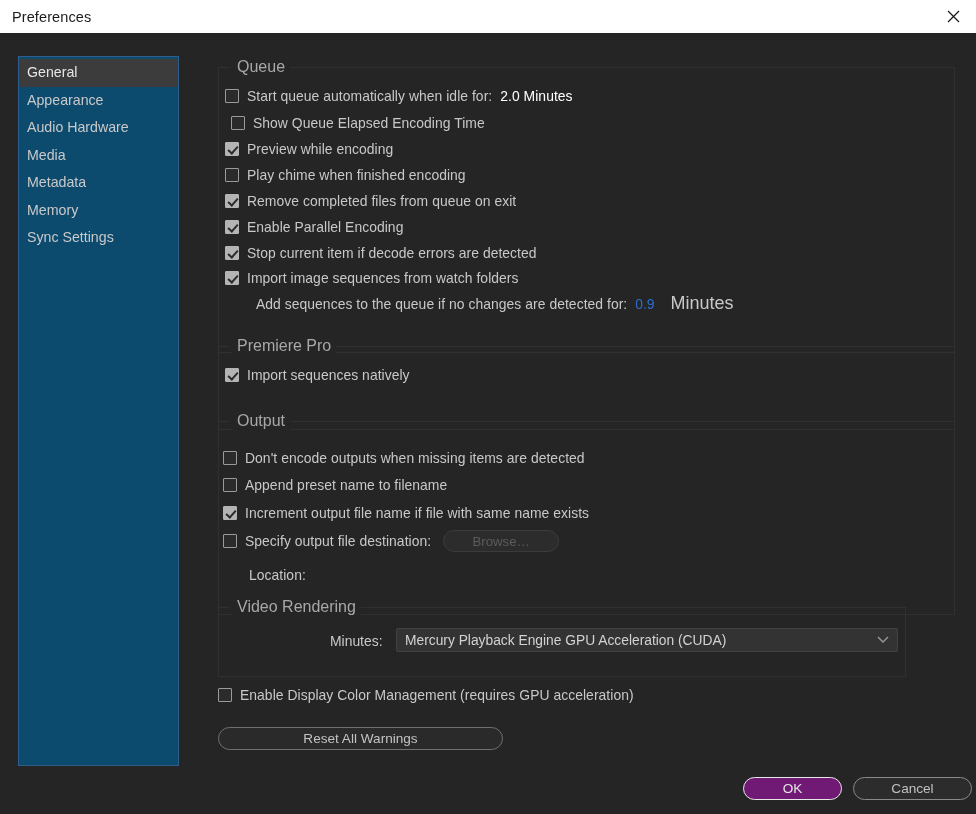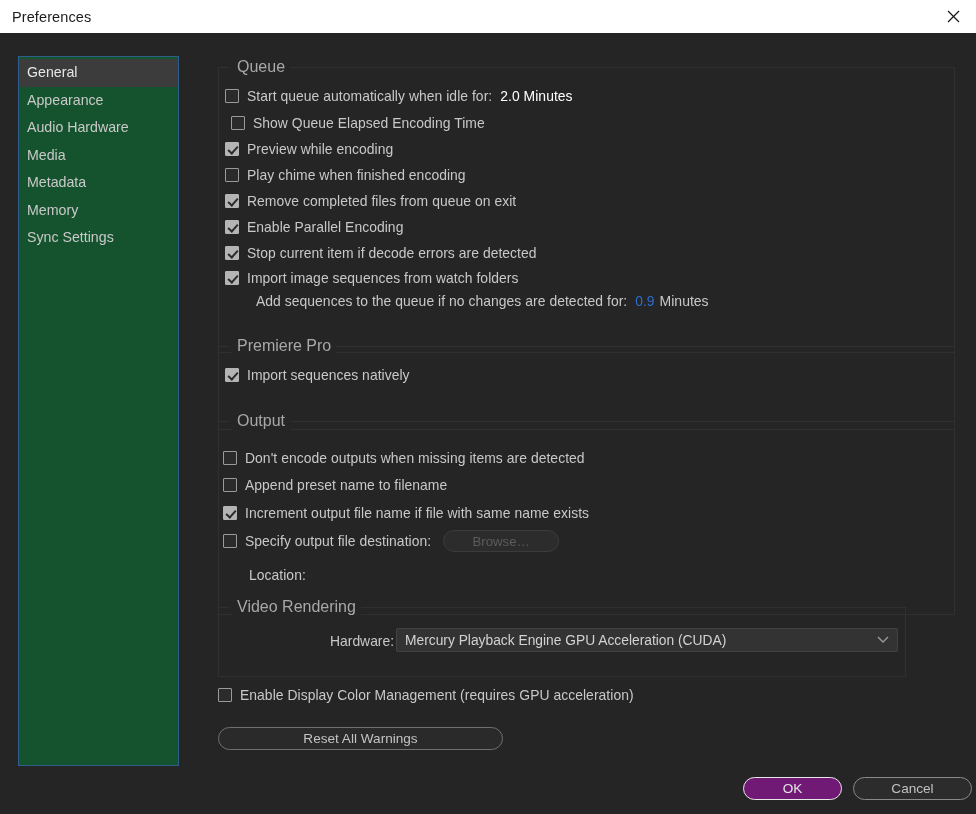--- a/index.html
+++ b/index.html
@@ -37,21 +37,21 @@
     position: absolute; left: 0; top: 33px;
     width: 976px; height: 781px;
     background: #252525;
   }
 
   
   #sidebar {
     position: absolute; left: 18px; top: 23px;
     width: 161px; height: 710px;
     border: 1px solid #2f5d8c;
-    background: #14532d;
+    background: #0c4a6e;
     padding-top: 2px;
     overflow: hidden;
   }
   .side-item {
     height: 27.5px;
     line-height: 27.5px;
     padding-left: 8px;
     font-size: 14.2px;
     color: #c9c9c9;
     cursor: pointer;
@@ -133,23 +133,23 @@
     letter-spacing: .05px;
   }
   .lbl.dim { color: #ffffff; }
   .scrub {
     font-size: 13.9px;
     color: #2c6dcf;
     cursor: ew-resize;
     margin-left: 2px;
   }
   .unit {
-    font-size: 14px;
+    font-size: 18px;
     color: #c8c8c8;
-    margin-left: 5px;
+    margin-left: 16px;
   }
   .indent-note {
     position: absolute;
     display: flex; align-items: center;
     font-size: 13.9px;
     color: #c8c8c8;
     white-space: nowrap;
   }
 
   
@@ -337,21 +337,21 @@
       <div class="indent-note" style="left:30px; top:146px;">
         <span class="lbl">Location:</span>
         <span class="lbl" style="margin-left:6px"></span>
       </div>
     </div>
 
     <div class="group" style="left:8px; top:574px; width:688px; height:70px;">
       <div class="group-line-right" style="left:121px; right:0;"></div>
       <div class="group-legend">Video Rendering</div>
 
-      <div class="renderer-label" style="left:111px; top:26px;">Hardware:</div>
+      <div class="renderer-label" style="left:111px; top:26px;">Minutes:</div>
       <div class="select" style="left:177px; top:21px; width:502px;">
         <span class="select-value">Mercury Playback Engine GPU Acceleration (CUDA)</span>
         <svg width="12" height="8" viewBox="0 0 12 8">
           <polyline points="1,1 6,6 11,1" fill="none" stroke="#9a9a9a" stroke-width="1.4"></polyline>
         </svg>
       </div>
     </div>
 
     <div class="row" style="left:8px; top:652px;">
       <span class="cb"></span>

